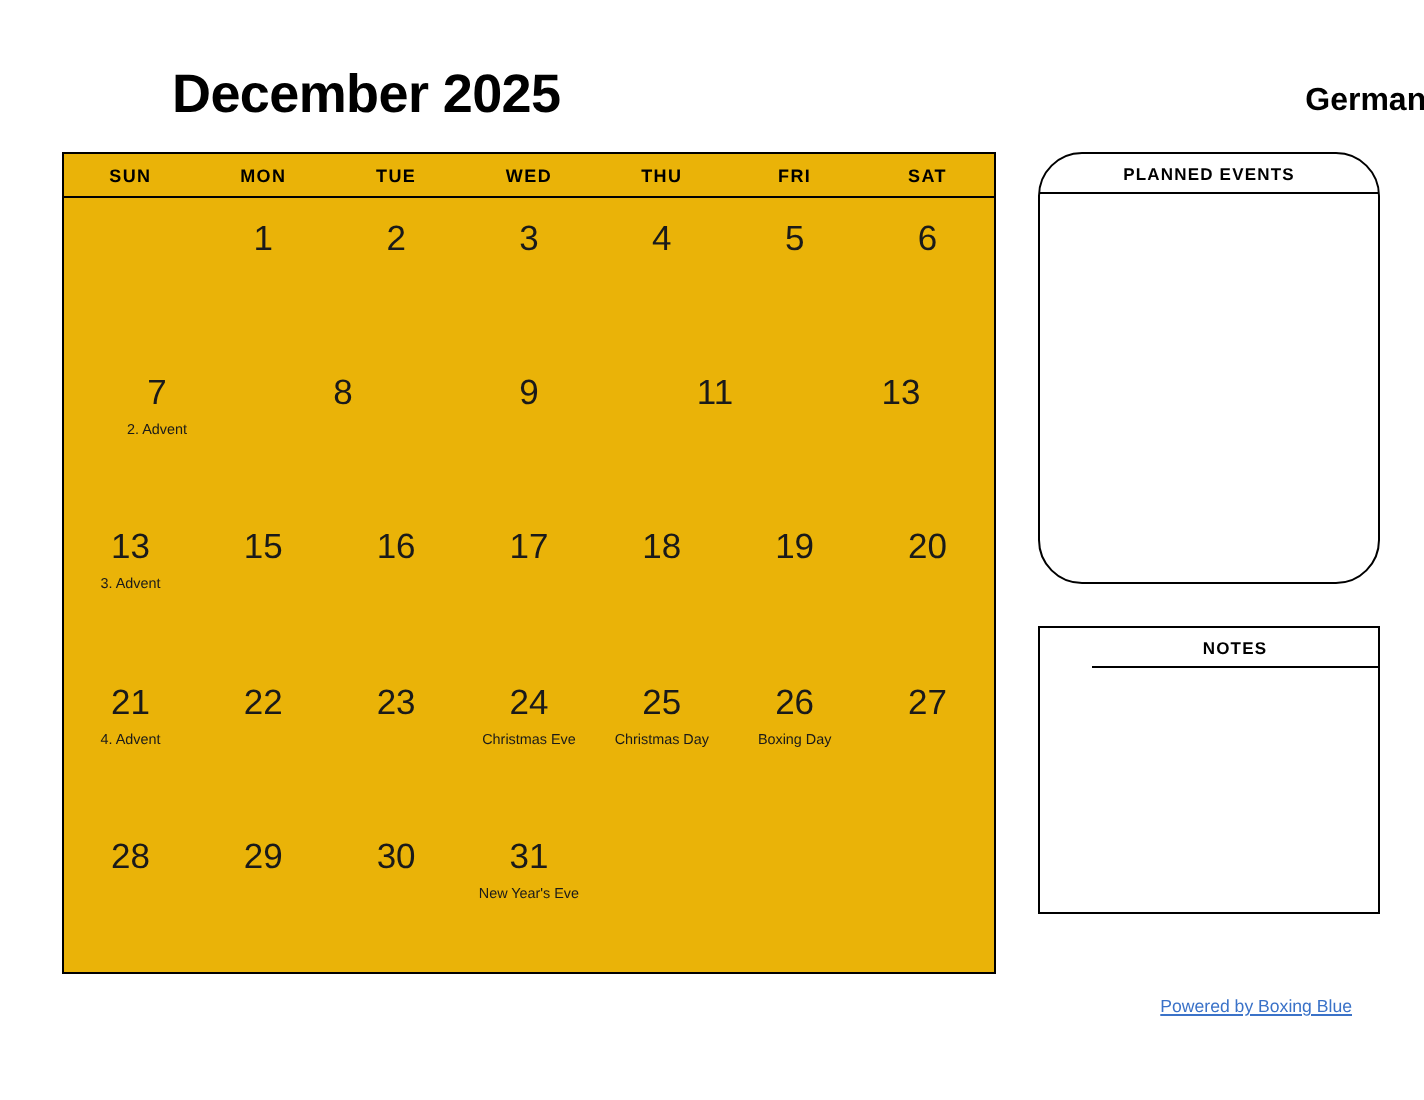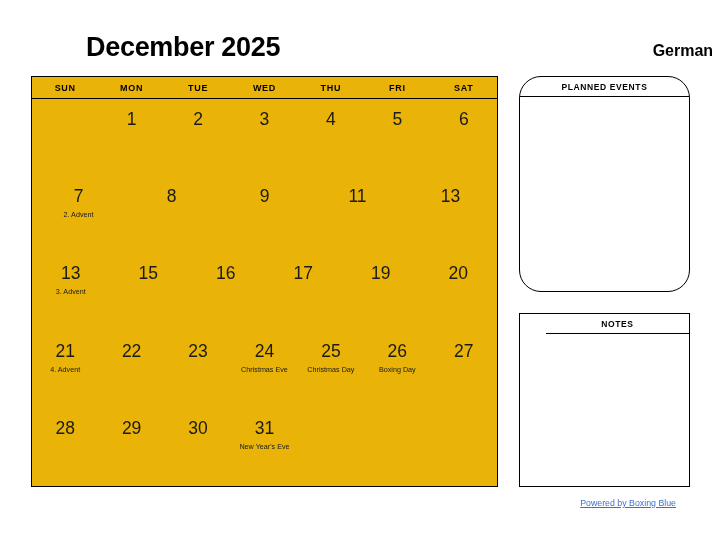--- a/index.html
+++ b/index.html
@@ -123,21 +123,21 @@
     left: 519px;
     top: 76px;
     width: 171px;
     height: 216px;
     border-radius: 22px;
   }
   .panel-notes {
     left: 519px;
     top: 313px;
     width: 171px;
-    height: 174px;
+    height: 144px;
     padding-left: 26px;
   }
   .panel-header {
     height: 20px;
     border-bottom: 1.5px solid #000000;
     box-sizing: border-box;
     display: flex;
     align-items: center;
     justify-content: center;
     font-size: 8.5px;
@@ -246,20 +246,24 @@
       </div>
       <div class="day-cell">
         <div class="day-number">16</div>
 
       </div>
       <div class="day-cell">
         <div class="day-number">17</div>
 
       </div>
       <div class="day-cell">
+        <div class="day-number">18</div>
+
+      </div>
+      <div class="day-cell">
         <div class="day-number">19</div>
 
       </div>
       <div class="day-cell">
         <div class="day-number">20</div>
 
       </div>
     </div>
 
     <div class="week-row">

